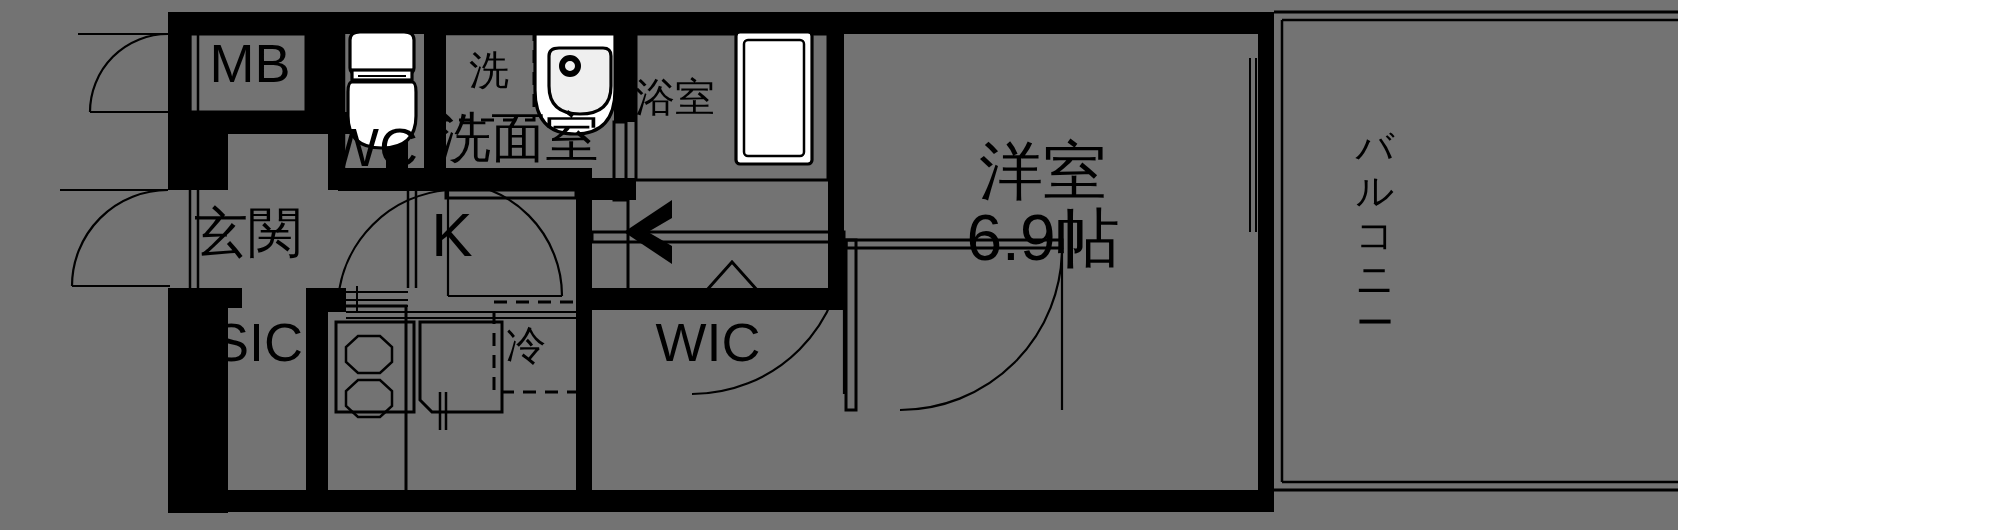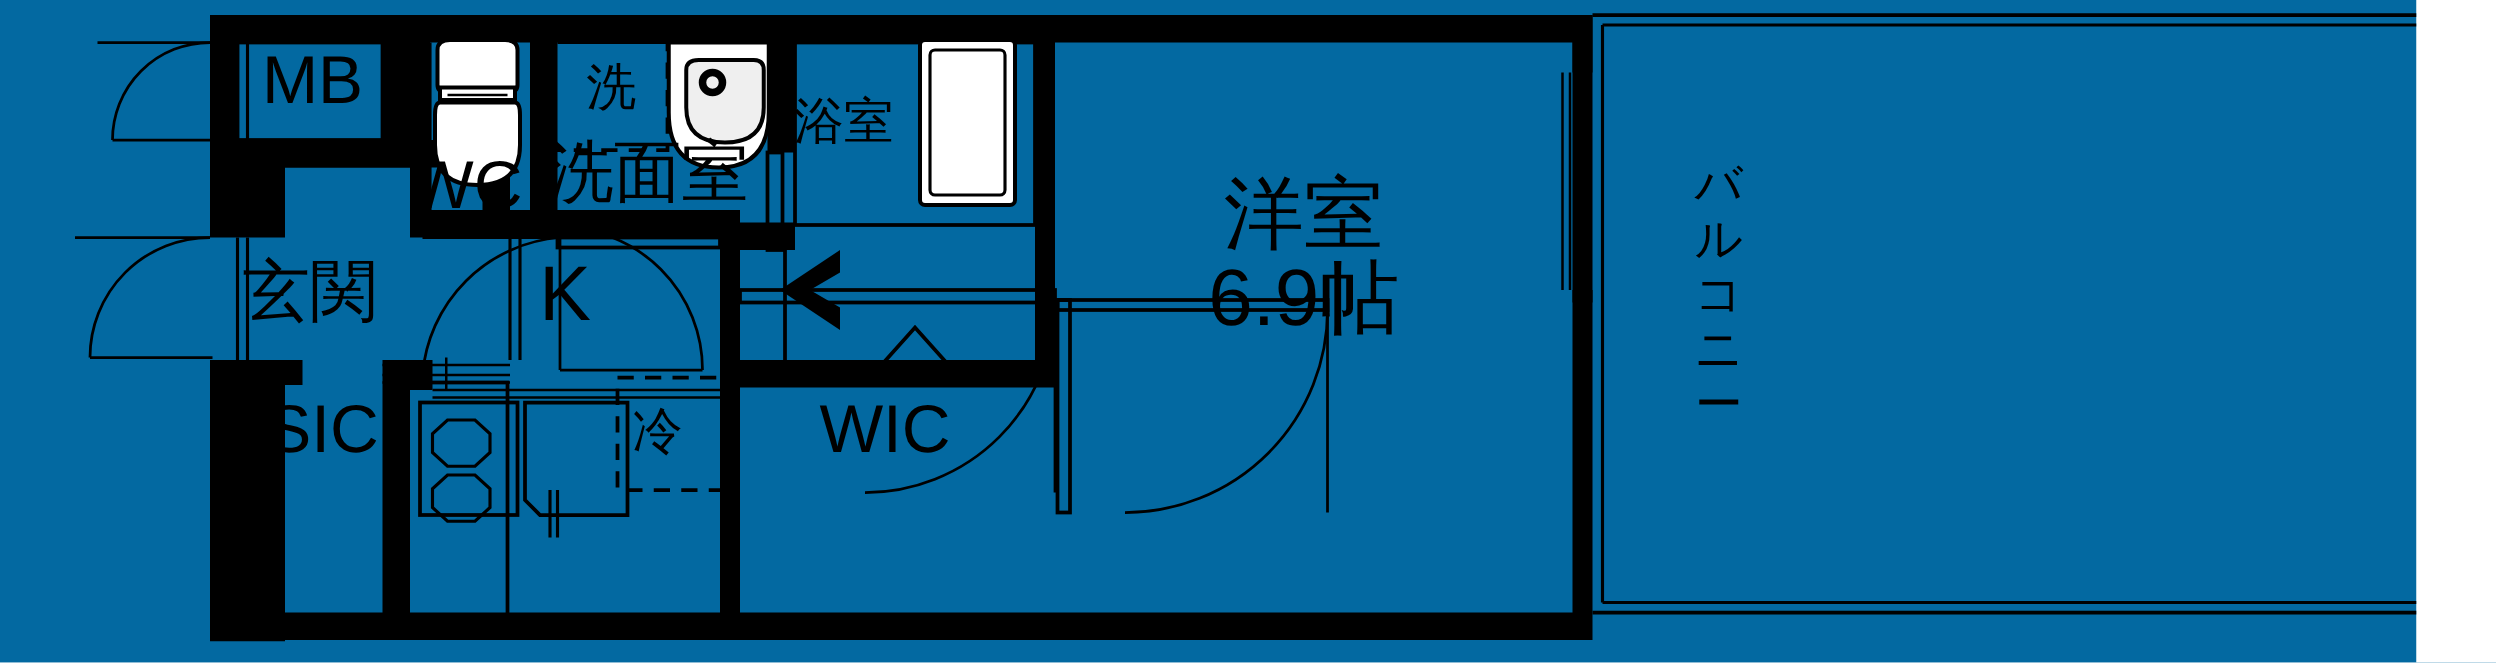--- a/index.html
+++ b/index.html
@@ -2,26 +2,25 @@
 <html><head>
 <meta charset="utf-8">
 <style>
   html, body {
     margin: 0;
     padding: 0;
     background: #ffffff;
   }
   #floorplan-root {
     position: relative;
-    width: 1905px;
+    width: 1678px;
     height: 530px;
-    background: #0369a1;
+    background: #737373;
     font-family: "Liberation Sans", "DejaVu Sans", sans-serif;
     overflow: hidden;
-    padding-left: 28px;
   }
   #fp-svg {
     position: absolute;
     left: 0;
     top: 0;
     width: 1997px;
     height: 530px;
     display: block;
   }
   .wall { fill: #000000; }

